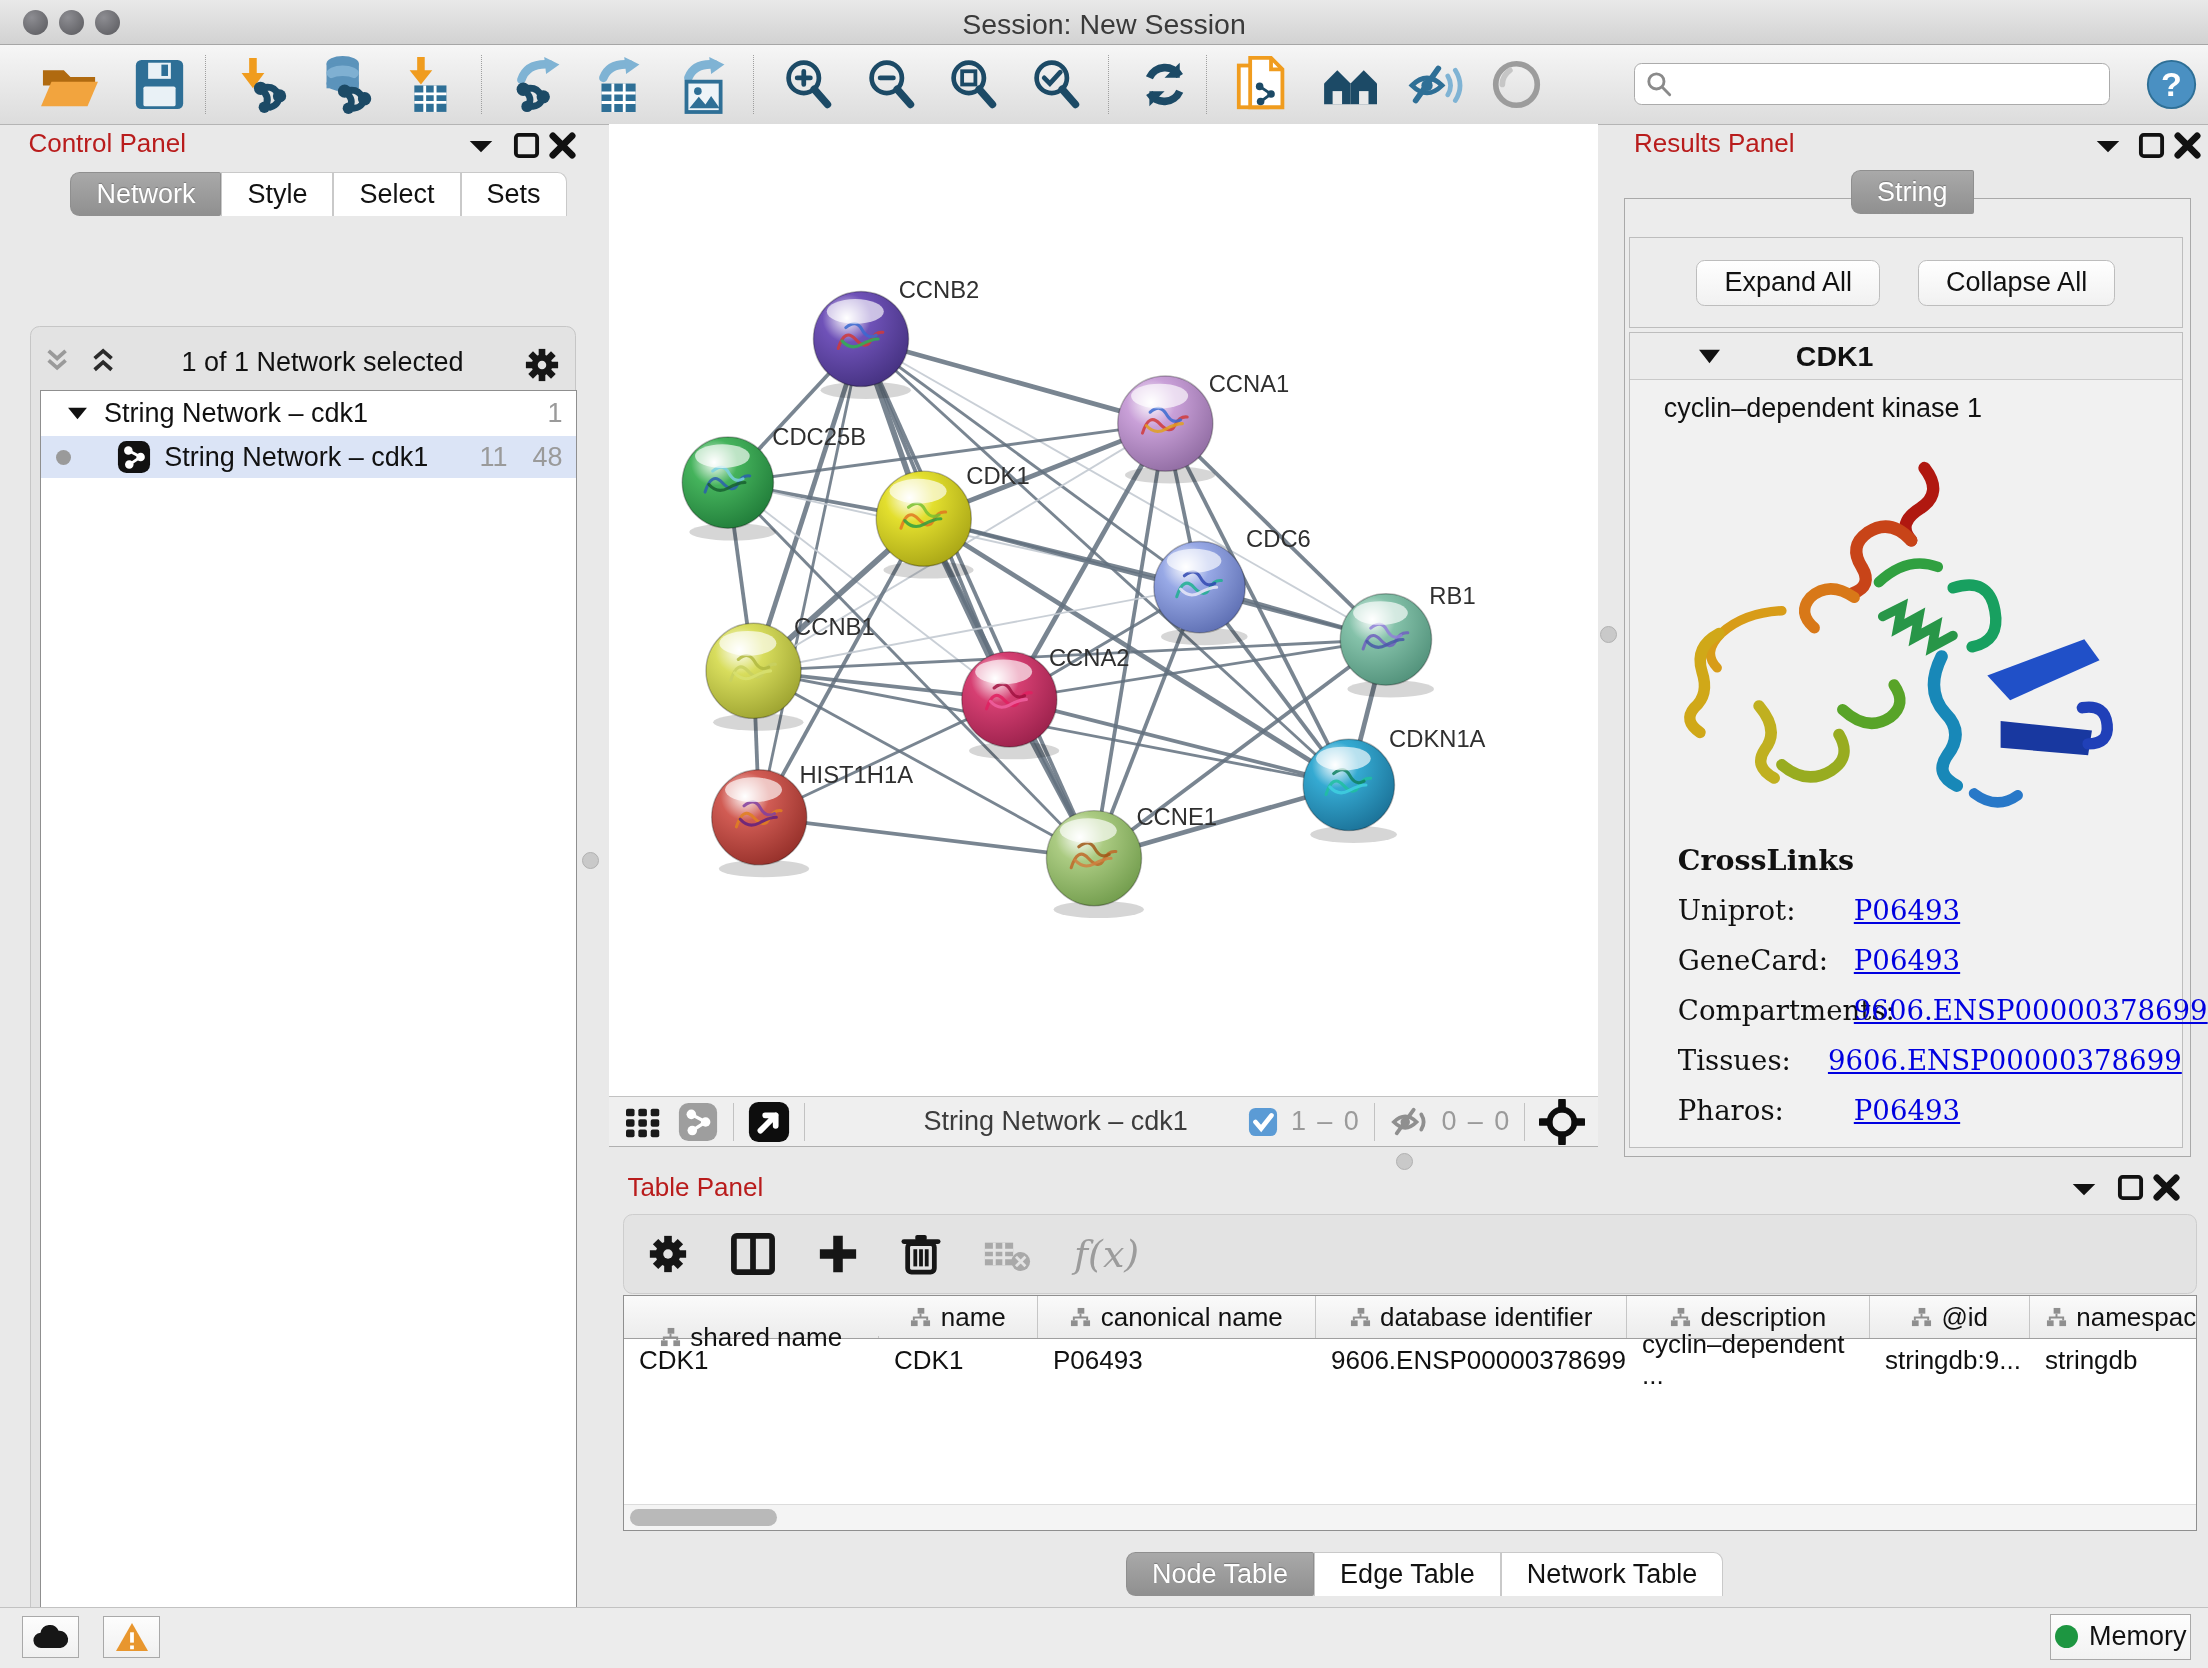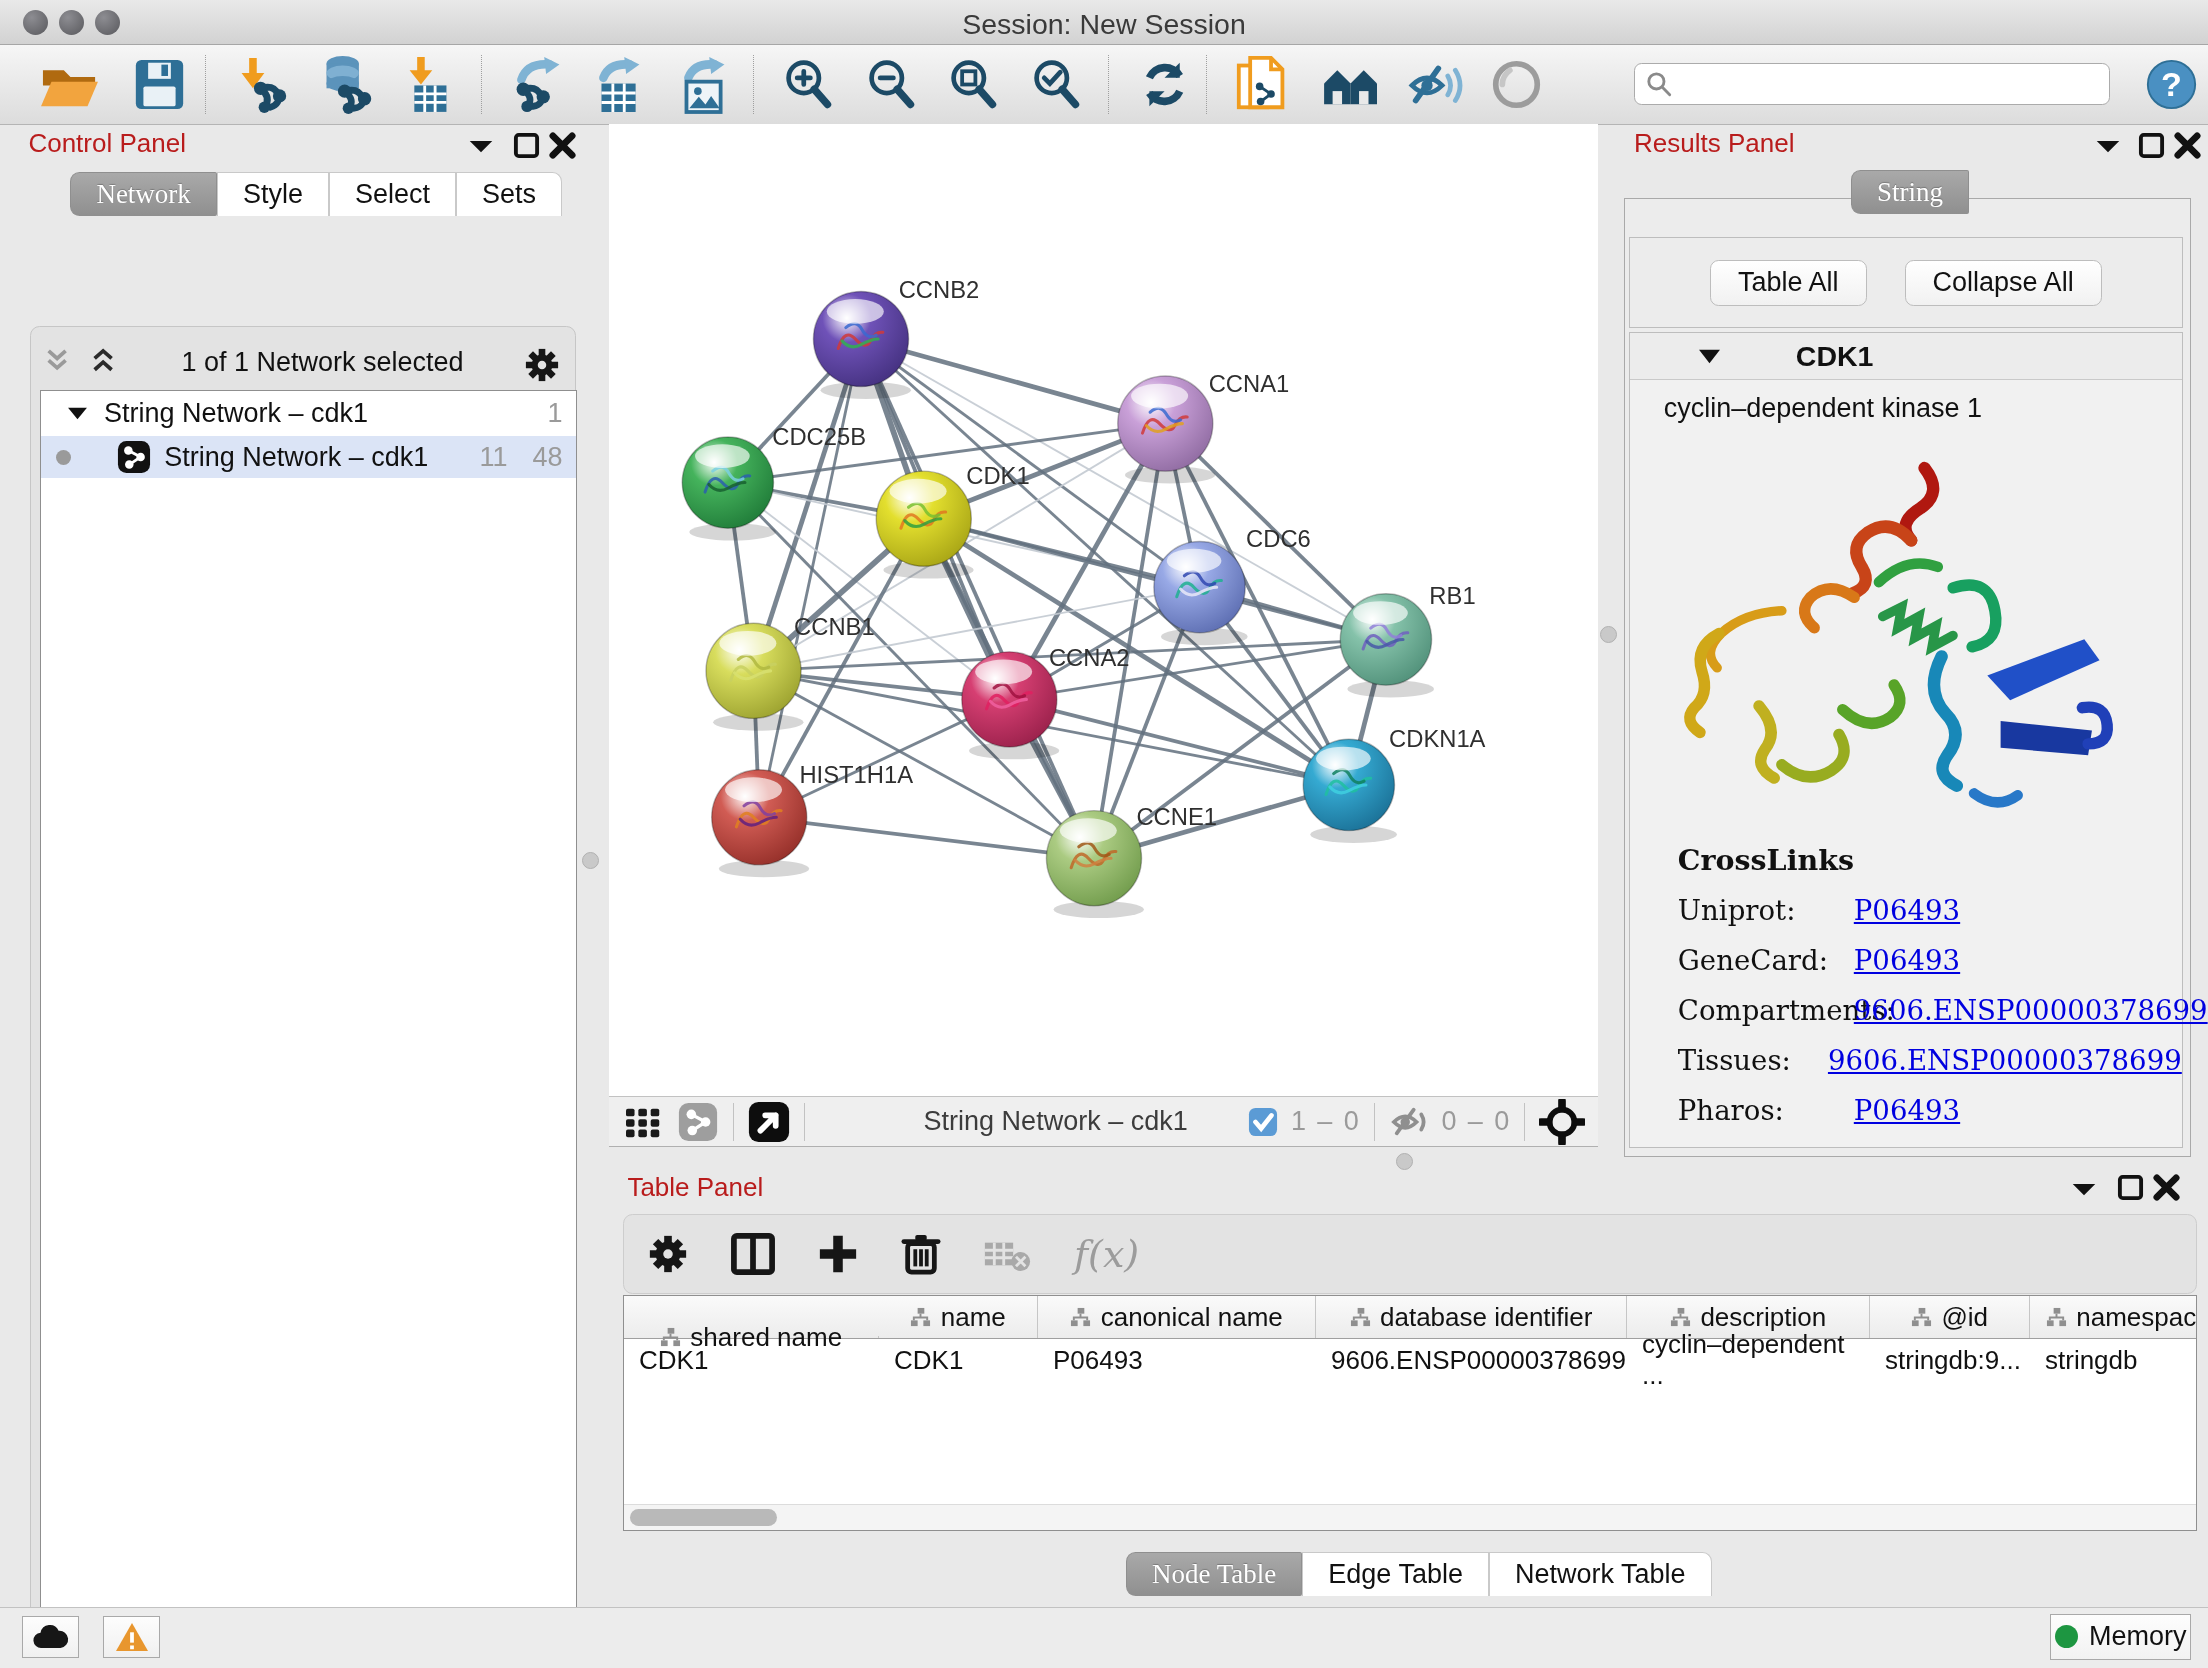--- a/index.html
+++ b/index.html
@@ -27,21 +27,21 @@
   .tsep{top:9.5px;width:0;height:59px;border-left:1.9px dotted #9f9f9f;}
   .tbtn{top:11.4px;height:57px;display:flex;align-items:center;justify-content:center;}
   .searchbox{left:1634px;top:18px;width:476px;height:42px;background:#fff;
     border:1px solid #ababab;border-radius:7.6px;display:flex;align-items:center;padding-left:9.5px;box-sizing:border-box;}
 
   
   .panel-title{font-size:26px;color:#b91c1c;}
   .tabbar-tab{height:44px;box-sizing:border-box;border:1px solid #c9c9c9;border-bottom:none;
     background:#fff;color:#111;font-size:27px;display:inline-flex;align-items:center;justify-content:center;
     padding:0 25px;position:relative;}
-  .tabbar-tab.first{border-top-left-radius:9.5px;border-bottom-left-radius:1.9px;font-family:Liberation Serif, serif;}
+  .tabbar-tab.first{border-top-left-radius:9.5px;border-bottom-left-radius:1.9px;}
   .tabbar-tab.last{border-top-right-radius:9.5px;}
   .tabbar-tab.active{background:linear-gradient(#a9a9a9,#8f8f8f);color:#fff;
     text-shadow:0 -1px 1px rgba(0,0,0,.25);border-color:#8f8f8f;border-radius:9.5px 1.9px 1.9px 9.5px;}
 
   
   .cp-box{left:19px;top:200px;width:544px;height:1372px;background:#e3e3e3;
     border:1px solid #c6c6c6;border-radius:9.5px;}
   .cp-selrow{left:32px;top:221px;width:517px;height:42px;display:flex;align-items:flex-start;}
   .cp-tree{left:28.5px;top:264px;width:535px;height:1294px;background:#fff;border:1.9px solid #8f8f8f;}
   .tree-row{height:34px;display:flex;align-items:center;font-size:27px;color:#111;}
@@ -615,21 +615,21 @@
     </svg>
   <svg class="abs" style="left:557px;top:5.7px" width="27" height="27" viewBox="0 0 28 28">
       <path d="M4 4 L24 24 M24 4 L4 24" stroke="#111" stroke-width="7" stroke-linecap="round"></path>
     </svg>
 
   <div class="abs tabbar-tab active first last" style="left:234px;top:44px;z-index:2;">String</div>
 </div>
 
 <div class="abs rp-outer">
   <div class="abs rp-btnbox">
-    <div class="rp-btn">Table All</div>
+    <div class="rp-btn">Expand All</div>
     <div class="rp-btn">Collapse All</div>
   </div>
 
   <div class="abs rp-section">
     <div class="rp-sec-head">
       <svg width="25" height="19" viewBox="0 0 26 20" style="margin-left:67px">
           <path d="M2 3 L13 17 L24 3 z" fill="#111"></path>
         </svg>
       <span style="margin-left:74px;font-size:28.5px;font-weight:bold;color:#111;">CDK1</span>
     </div>

